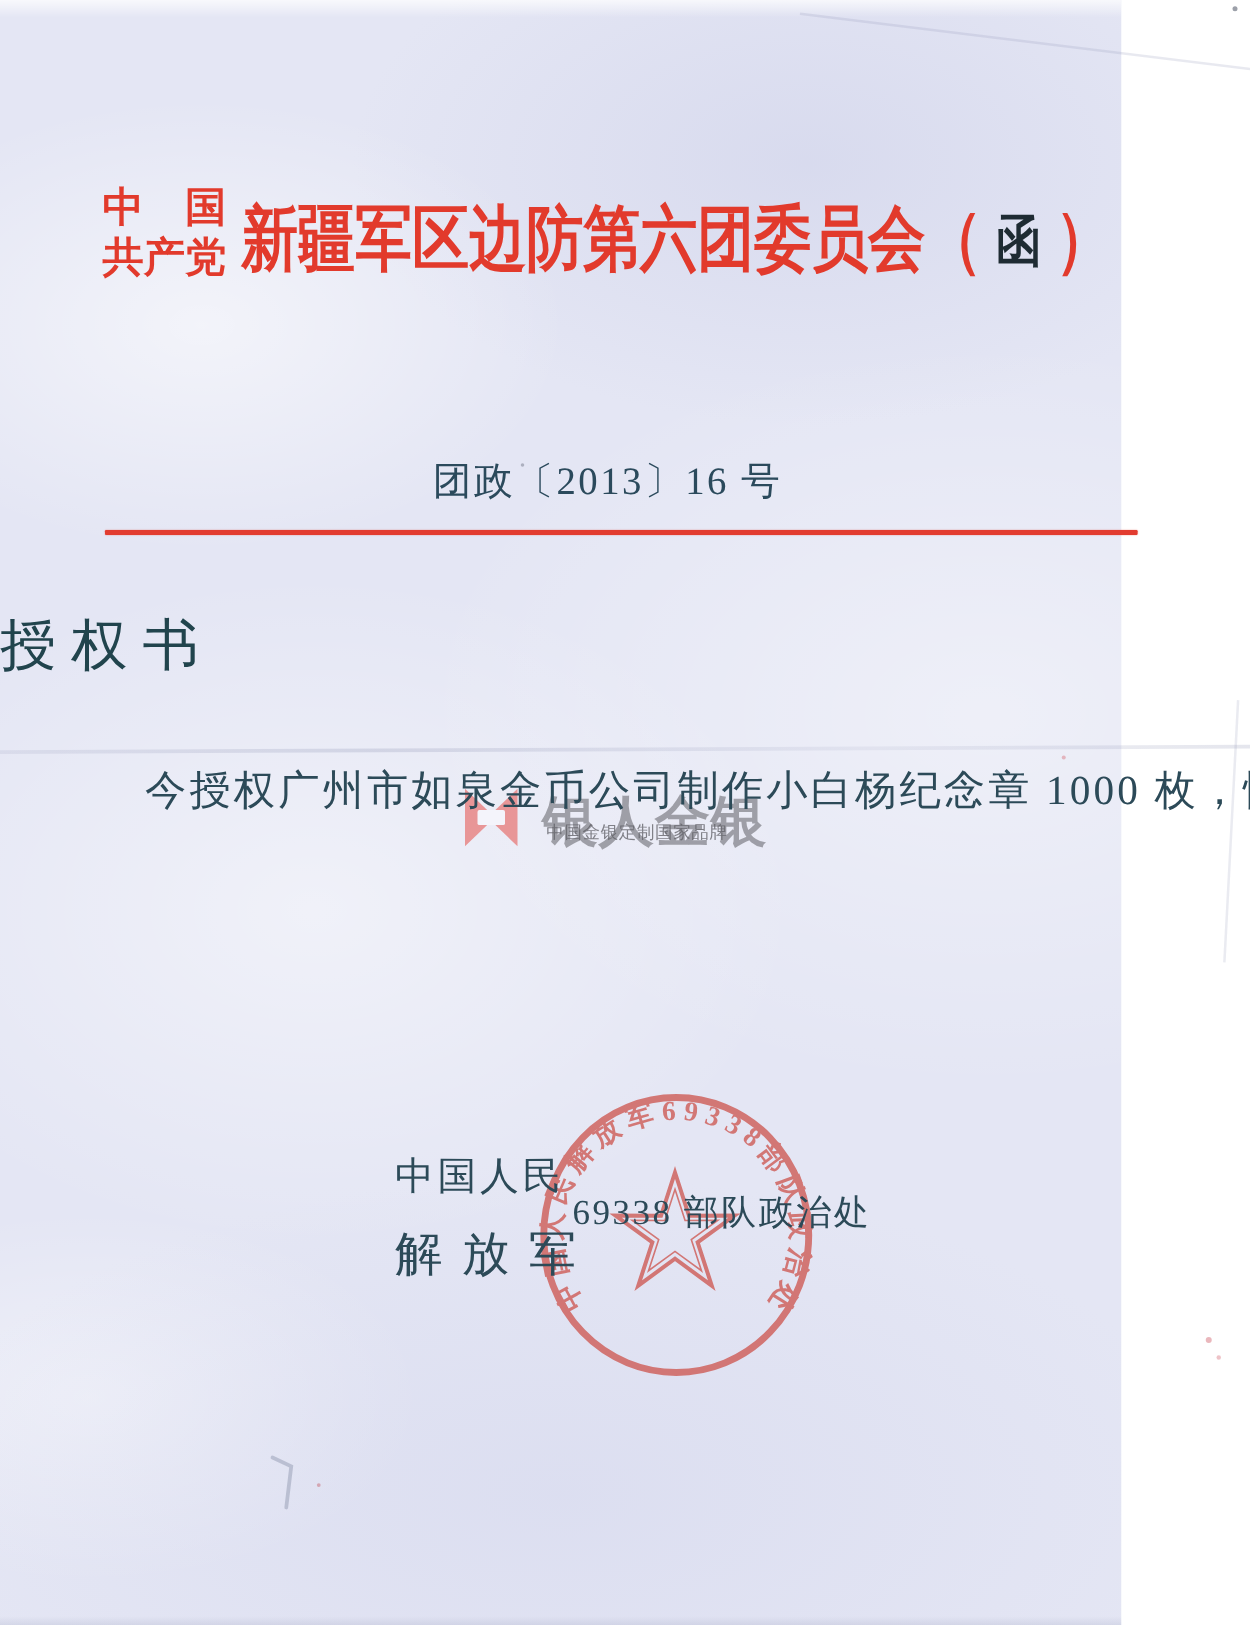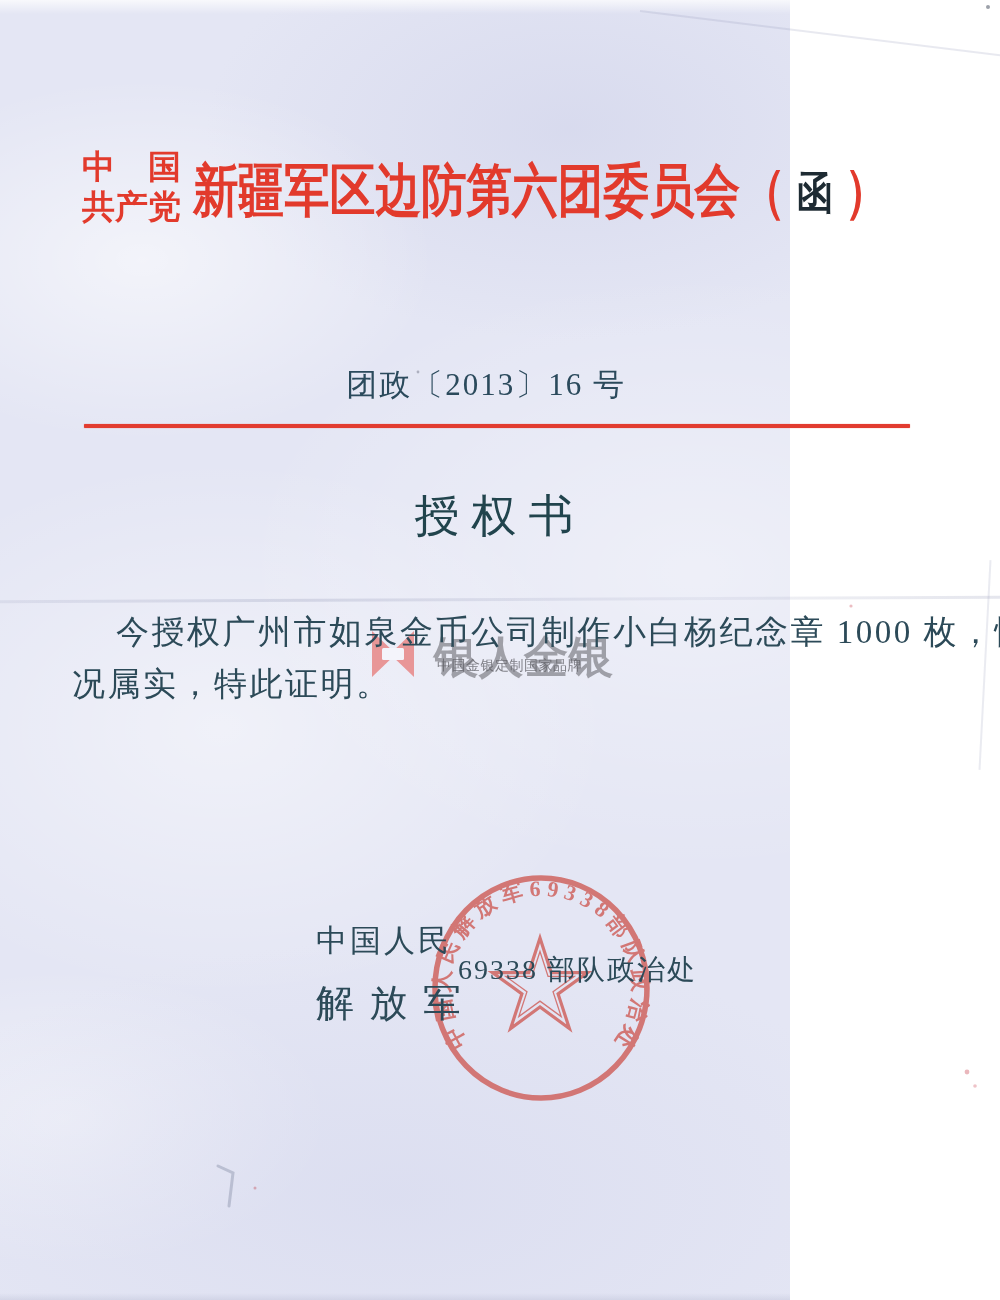--- a/index.html
+++ b/index.html
@@ -1,18 +1,18 @@
 <!DOCTYPE html>
 <html><head>
 <meta charset="utf-8">
 <style>
   html,body{margin:0;padding:0;}
   body{width:1000px;height:1300px;overflow:hidden;
        font-family:"Liberation Serif","DejaVu Serif",serif;}
-  .page{position:relative;width:790px;height:1300px;
+  .page{position:relative;width:897px;height:1300px;
     background-color:#e4e6f4;
     background-image:
       linear-gradient(to bottom, rgba(255,255,255,.75), rgba(255,255,255,0) 14px),
       linear-gradient(to top, rgba(176,180,204,.30), rgba(176,180,204,0) 7px),
       radial-gradient(420px 260px at 18% 20%, rgba(255,255,255,.55), rgba(255,255,255,0) 70%),
       radial-gradient(520px 300px at 72% 10%, rgba(206,209,233,.55), rgba(206,209,233,0) 70%),
       radial-gradient(640px 420px at 88% 44%, rgba(255,255,255,.38), rgba(255,255,255,0) 72%),
       radial-gradient(520px 360px at 28% 56%, rgba(255,255,255,.45), rgba(255,255,255,0) 75%),
       radial-gradient(700px 340px at 50% 92%, rgba(210,213,236,.45), rgba(210,213,236,0) 75%),
       radial-gradient(360px 200px at 8% 86%, rgba(255,255,255,.4), rgba(255,255,255,0) 75%);
@@ -31,21 +31,21 @@
   .masthead{position:absolute;left:193px;top:153px;white-space:nowrap;
     transform:scaleX(.80);transform-origin:left top;}
   .masthead .big{color:#e23a2c;font-weight:700;font-size:57px;letter-spacing:0;}
   .masthead .letter{color:#1e2b33;font-weight:700;font-size:45px;margin:0 14px;vertical-align:2px;}
   .masthead .close{color:#e23a2c;font-weight:700;font-size:57px;}
 
   .doc-number{position:absolute;left:-14px;top:364px;width:1000px;text-align:center;
     color:#2b4a5c;font-size:31px;letter-spacing:2px;}
   .red-rule{position:absolute;left:84px;top:424px;width:826px;height:4px;
     background:#e23c30;box-shadow:0 0 1px rgba(226,60,48,.8);border-radius:1px;}
-  .doc-title{position:absolute;left:0;top:486px;width:1000px;text-align:center;
+  .doc-title{position:absolute;left:0;top:486px;width:1000px;
     color:#21444d;font-size:45px;letter-spacing:12px;font-weight:500;}
 
   .body-line1{position:absolute;left:116px;top:610px;
     color:#2c4a58;font-size:33px;letter-spacing:2.5px;white-space:nowrap;}
   .body-line2{position:absolute;left:72px;top:662px;
     color:#2c4a58;font-size:33px;letter-spacing:2.5px;white-space:nowrap;}
 
   
   .wm-logo{position:absolute;left:370px;top:630px;width:46px;height:48px;opacity:.85;}
   .wm-brand{position:absolute;left:434px;top:628px;color:rgba(88,88,94,.52);
@@ -87,21 +87,20 @@
 
   <svg class="wm-logo" viewBox="0 0 46 48">
     <polygon points="2,1 26,24 2,47" fill="#e88787"></polygon>
     <polygon points="44,1 20,24 44,47" fill="#e88787"></polygon>
     <rect x="12" y="18" width="22" height="12" rx="1.5" fill="#f6f6fc"></rect>
   </svg>
   <div class="wm-brand">银人金银</div>
   <div class="wm-tagline">中国金银定制国家品牌</div>
 
   <div class="body-line1">今授权广州市如泉金币公司制作小白杨纪念章 1000 枚，情</div>
-  <div class="body-line2">况属实，特此证明。</div>
 
   <svg class="stamp" viewBox="0 0 236 236">
     <ellipse cx="116" cy="118" rx="106" ry="110" fill="none" stroke="#cf5f5a" stroke-width="5.5"></ellipse>
     <g transform="rotate(8 116 118)">
       <defs>
         <path id="ringPath" d="M 51 183 A 92 92 0 1 1 181 183"></path>
       </defs>
       <text font-size="22" fill="#cf5f5a" letter-spacing="5.5" font-family="'Liberation Serif','DejaVu Serif',serif" font-weight="700">
         <textPath href="#ringPath">中国人民解放军69338部队政治处</textPath>
       </text>

